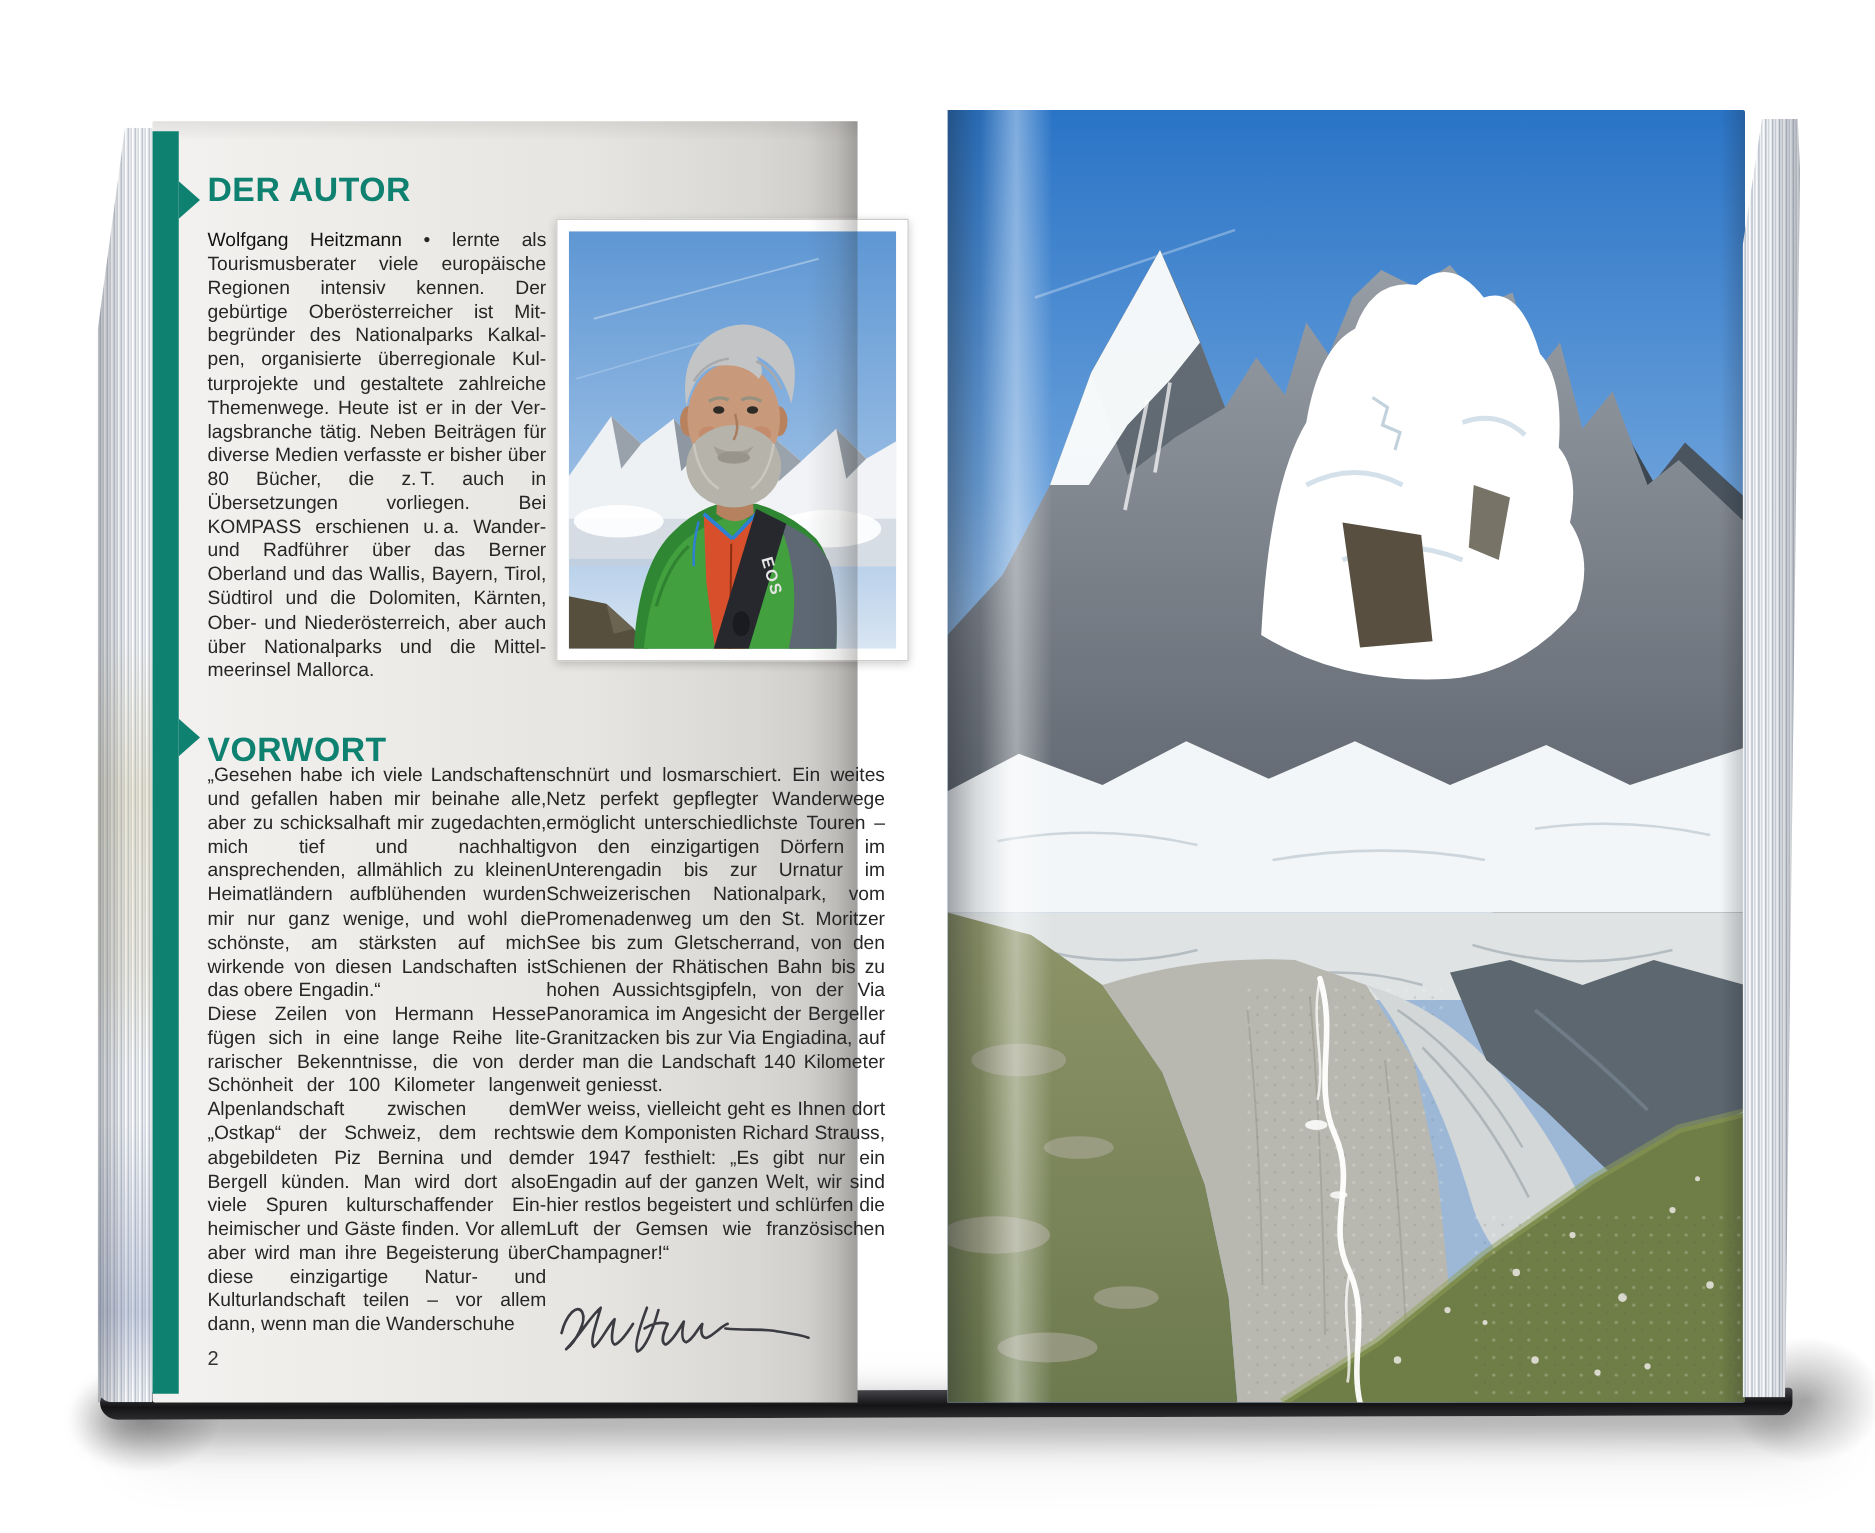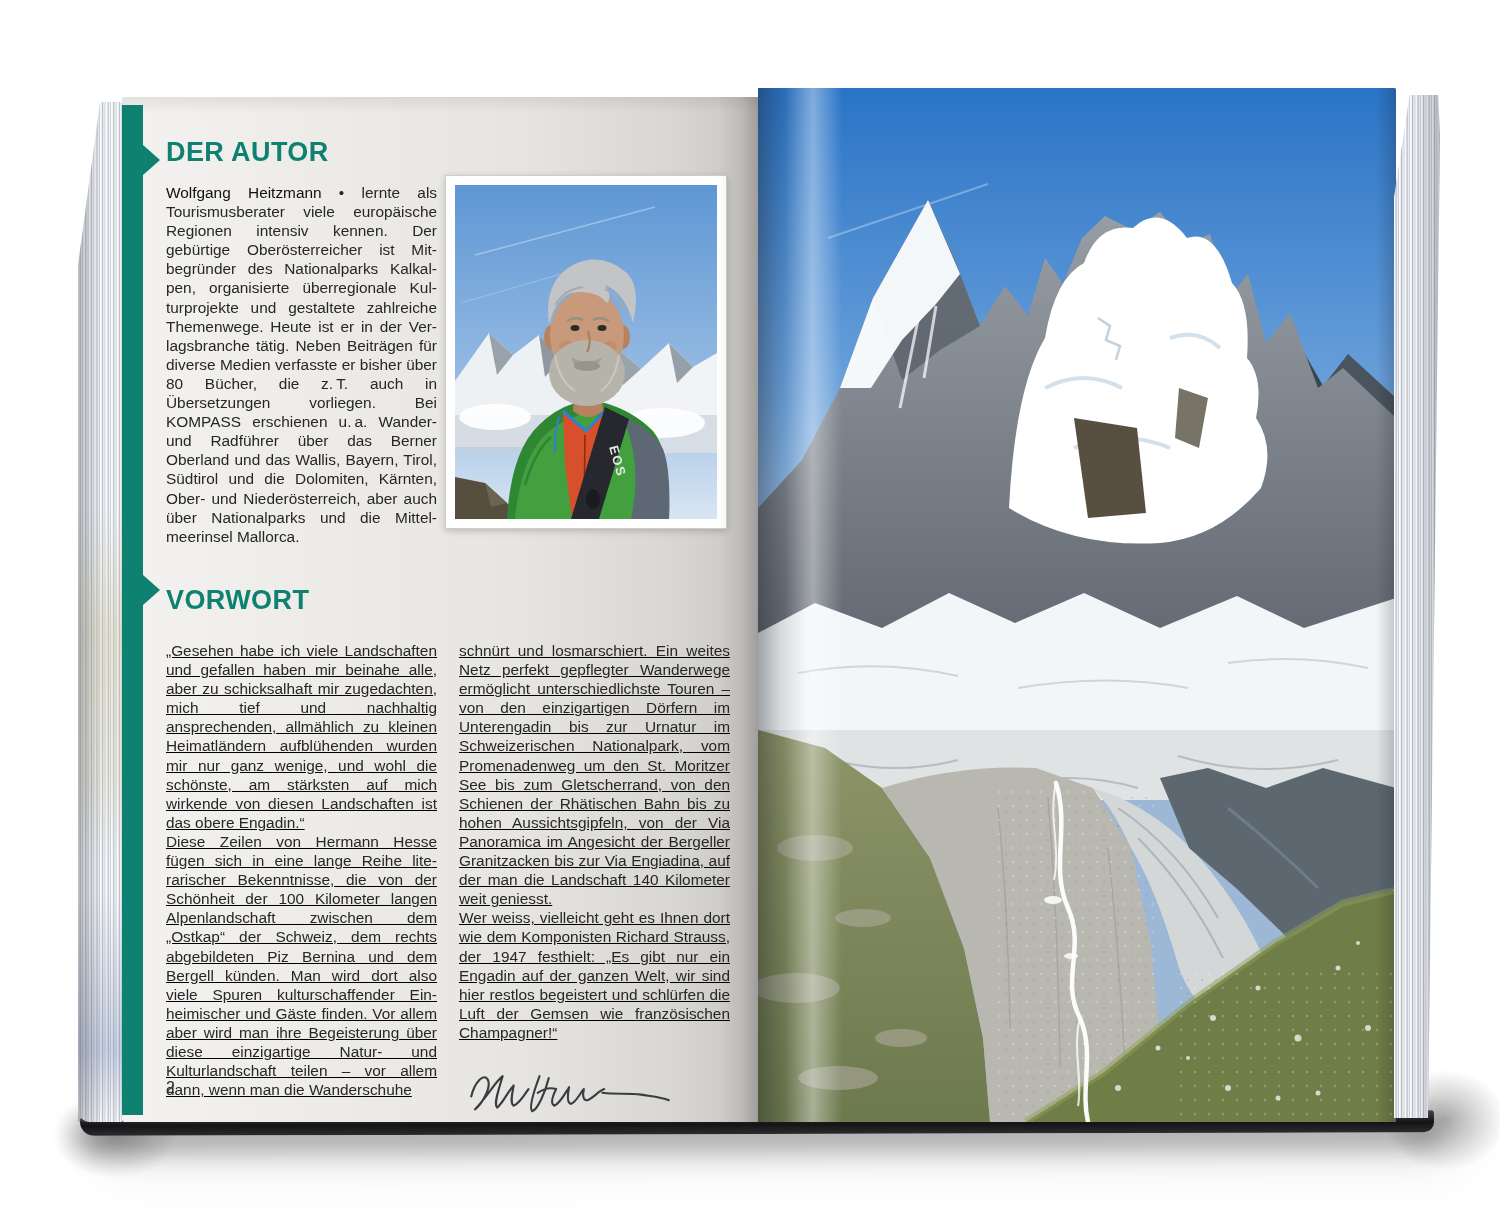--- a/index.html
+++ b/index.html
@@ -44,21 +44,21 @@
     left:1394px;top:95px;width:46px;height:1023px;z-index:3;
     background:
       repeating-linear-gradient(90deg,#ffffff 0px,#e9ecf0 1.2px,#aeb6c1 2.1px,#f4f5f7 3.3px,#c9ced6 4.5px,#ffffff 5.5px);
     clip-path:polygon(34% 0,96% 0,100% 4%,74% 100%,0 100%,0 10%);
   }
   .edge-right::after{content:"";position:absolute;inset:0;
     background:linear-gradient(90deg,rgba(255,255,255,0) 45%,rgba(90,97,110,.35));}
 
   
   .page-left{
-    left:122px;top:97px;width:636px;height:1025px;z-index:2;
+    left:122px;top:97px;width:564px;height:1025px;z-index:2;
     background:linear-gradient(90deg,#f3f2f0 0%,#edebe8 34%,#e7e5e2 62%,#d9d7d4 86%,#c9c7c5 100%);
     border-radius:2px 0 0 2px;
   }
   .page-left::before{content:"";position:absolute;left:0;top:0;right:0;height:16px;
     background:linear-gradient(180deg,rgba(0,0,0,.07),rgba(0,0,0,0));}
   .gutter-left{position:absolute;right:0;top:0;width:40px;height:100%;
     background:linear-gradient(90deg,rgba(0,0,0,0),rgba(55,50,45,.10) 60%,rgba(40,38,35,.26));}
 
   .accent-bar{position:absolute;left:0;top:8px;width:21px;height:1010px;background:var(--teal);}
   .chevron{position:absolute;left:21px;width:0;height:0;
@@ -75,21 +75,21 @@
     text-align:justify;hyphens:manual;}
   .bio{position:absolute;left:44px;top:86px;width:271px;}
   .bio p,.fw-col p{margin:0;}
   .lead{font-weight:normal;color:#111;}
 
   .photo-frame{position:absolute;left:323px;top:78px;width:262px;height:334px;
     background:#fff;padding:9px;border:1px solid #cfcdca;
     box-shadow:0 2px 7px rgba(0,0,0,.20);}
   .photo-frame svg{display:block;}
 
-  .fw-columns{position:absolute;left:44px;top:544px;width:564px;display:flex;gap:22px;text-decoration:underline;}
+  .fw-columns{position:absolute;left:44px;top:514px;width:564px;display:flex;}
   .fw-col{width:271px;}
   .signature{margin-top:12px;margin-left:2px;}
 
   .page-num{position:absolute;left:44px;top:982px;font-size:16px;color:#333;}
 
   
   .page-right{
     left:758px;top:88px;width:638px;height:1034px;z-index:2;background:#9db8d6;
     border-radius:0 2px 2px 0;overflow:hidden;
   }

